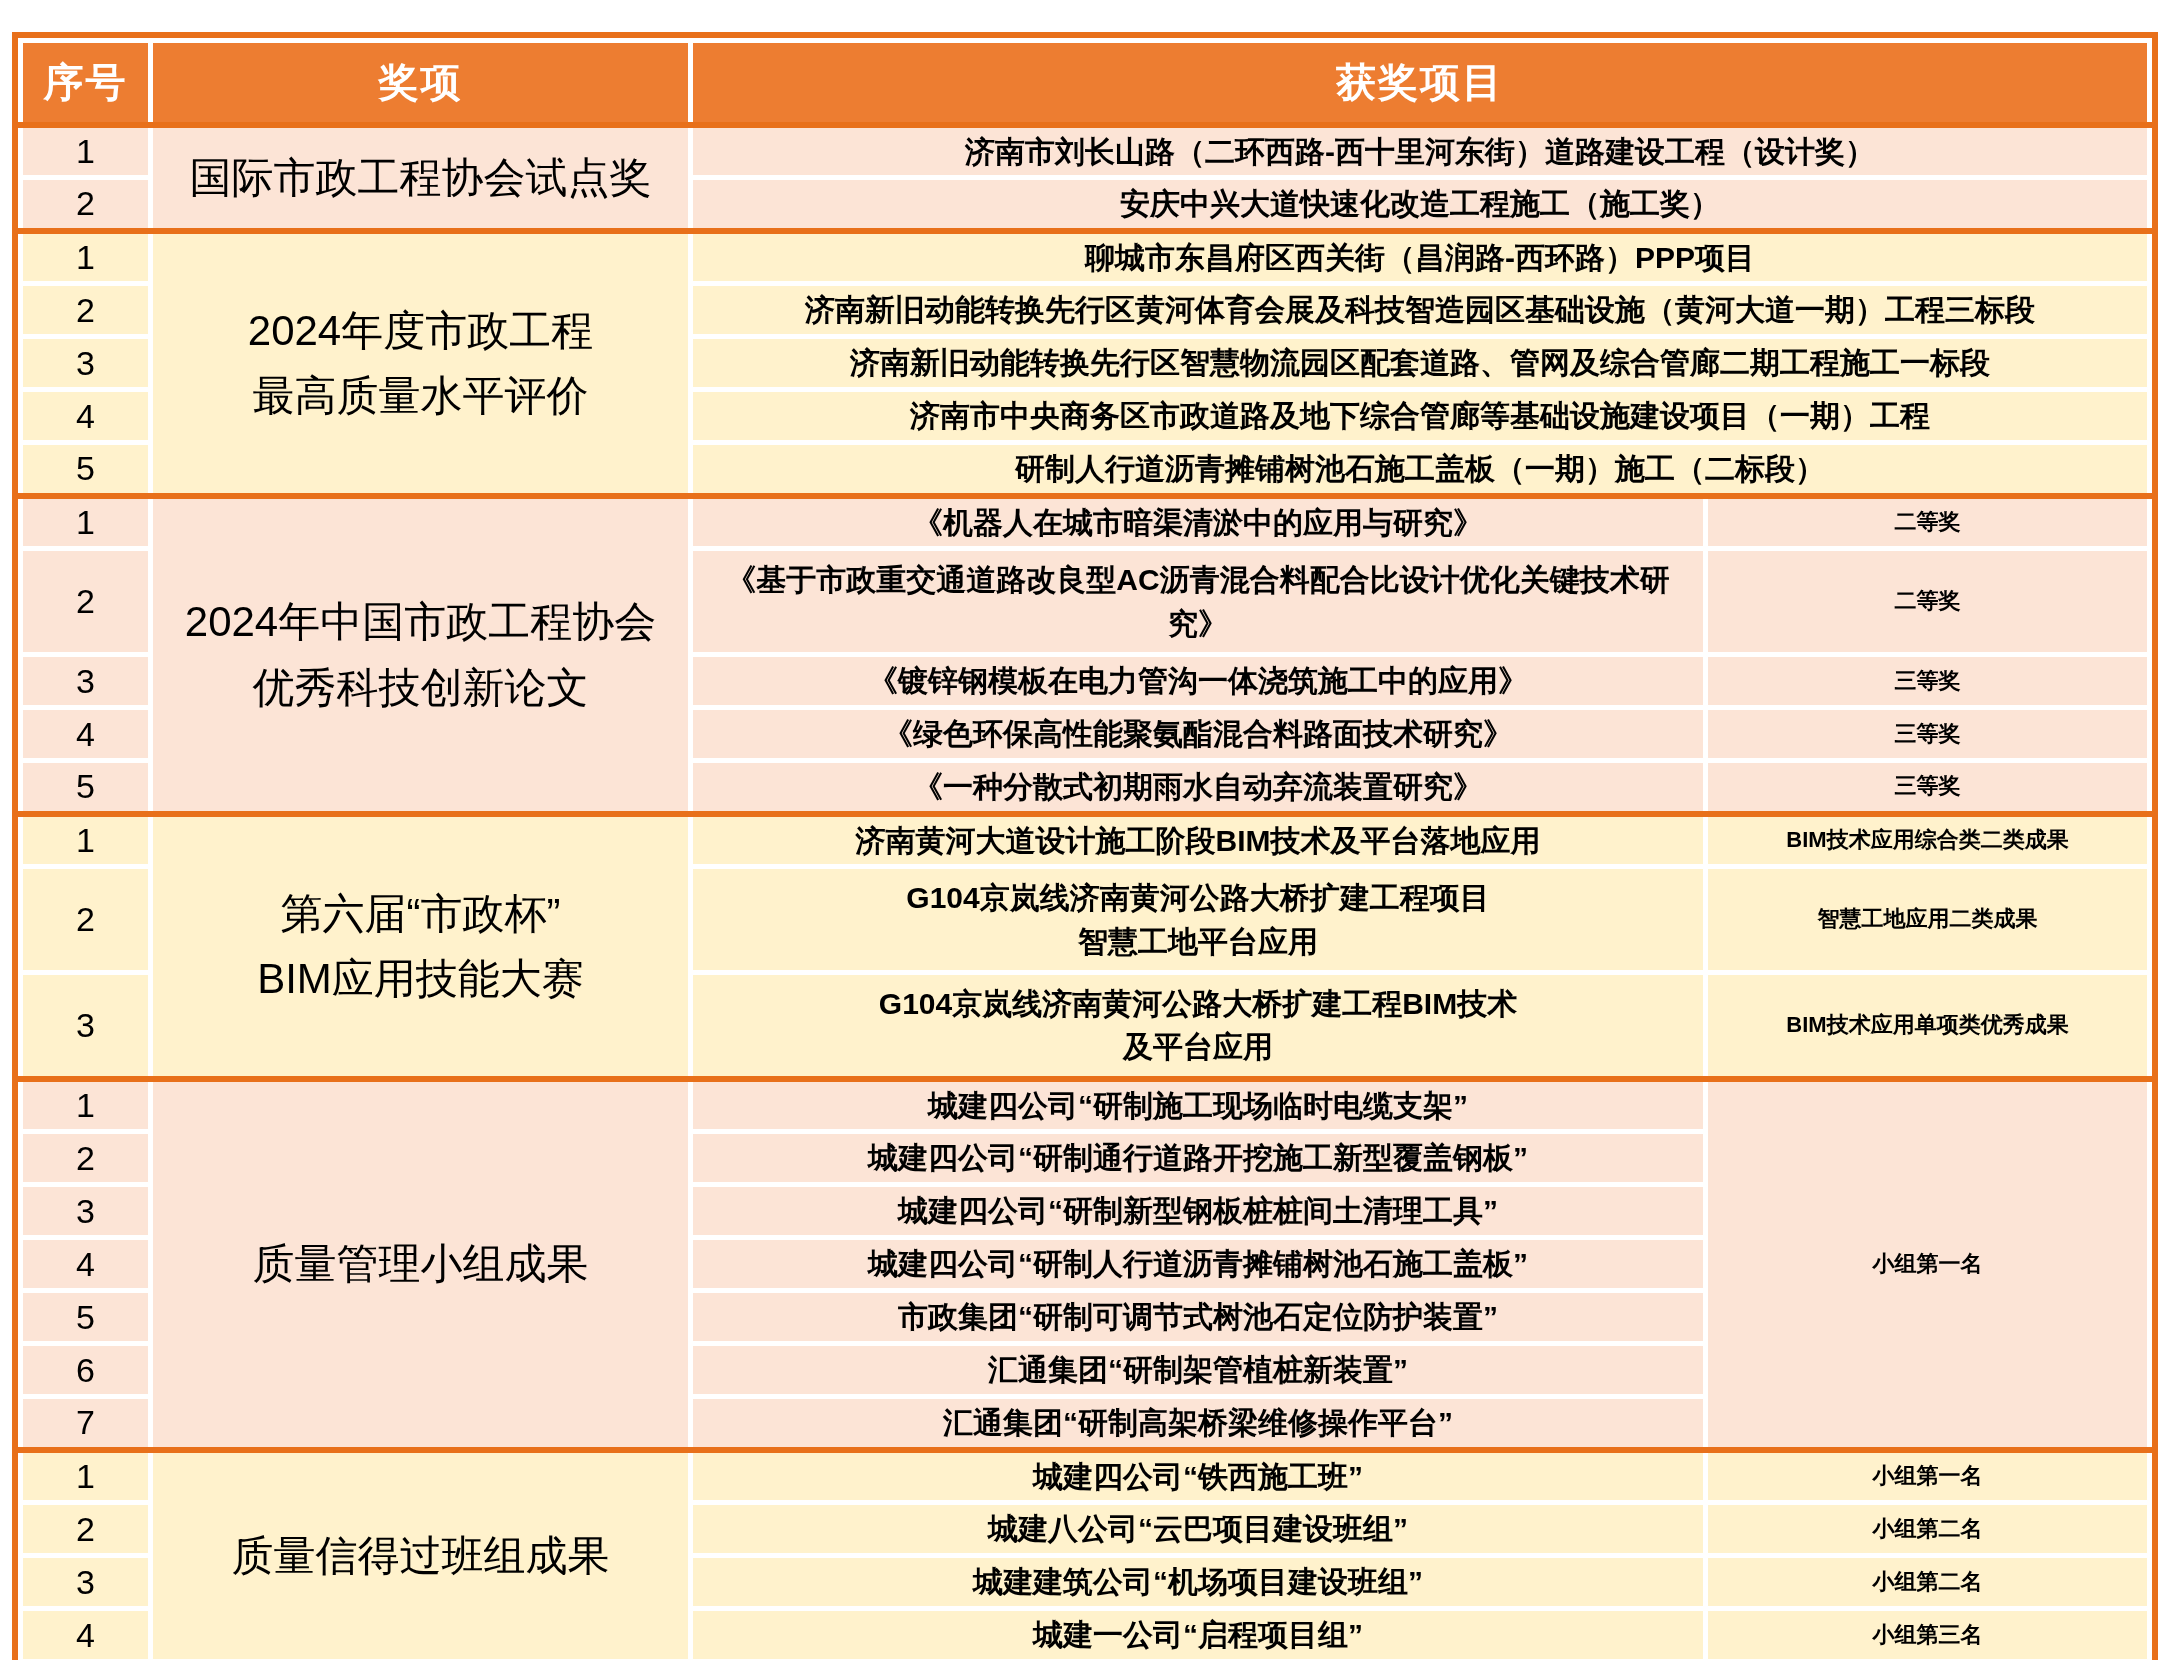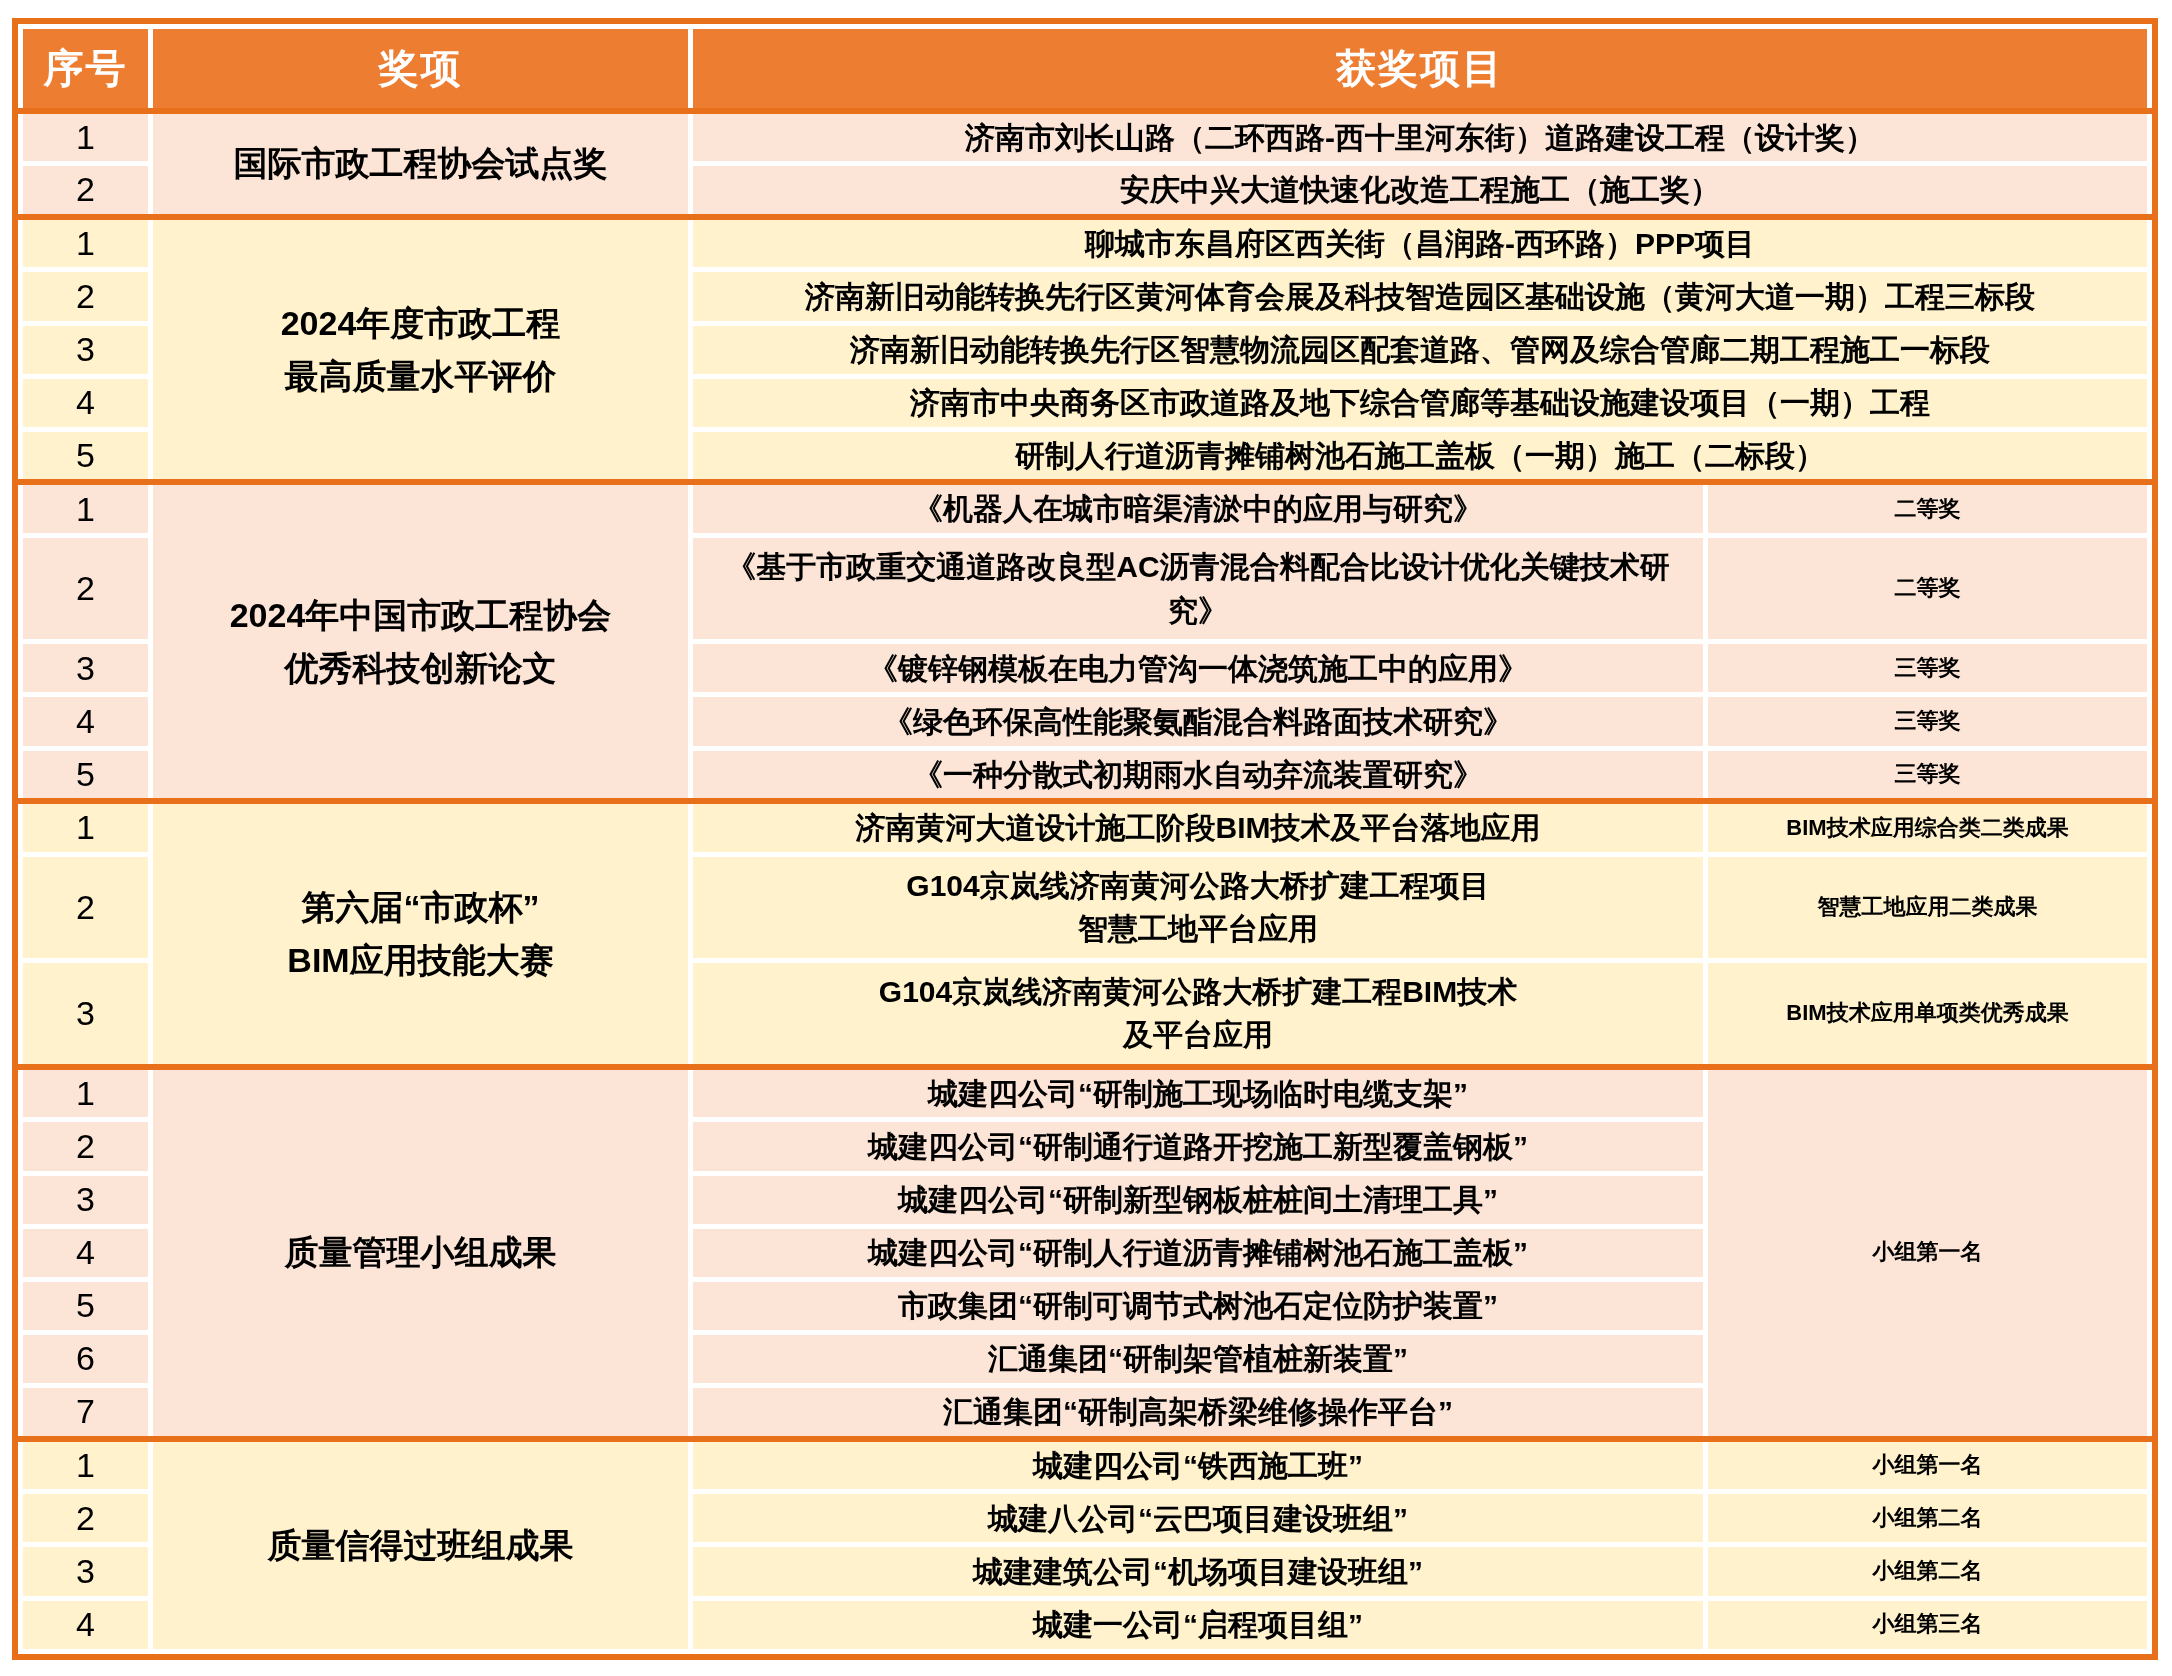--- a/index.html
+++ b/index.html
@@ -10,21 +10,21 @@
     --header-text:#FFFFFF;
     --body-text:#000000;
   }
   *{box-sizing:border-box;}
   html,body{margin:0;padding:0;background:#fff;}
   body{
     width:2172px;height:1676px;
     font-family:"Liberation Sans","DejaVu Sans",sans-serif;
     color:var(--body-text);
   }
-  .page{width:2172px;height:1676px;padding:18px 14px 16px 12px;}
+  .page{width:2172px;height:1676px;padding:32px 14px 16px 12px;}
   .table-wrap{
     width:100%;height:100%;
     border:6px solid var(--divider);
     background:#fff;
   }
   table{border-collapse:collapse;width:100%;height:100%;table-layout:fixed;}
   th,td{
     border:5px solid #fff;
     text-align:center;vertical-align:middle;
     padding:2px 10px;
@@ -36,21 +36,21 @@
     color:var(--header-text);
     font-size:40px;font-weight:700;
     letter-spacing:2px;
   }
   tr.r53{height:53px;}
   tr.r106{height:106px;}
   tr.sec-top>th, tr.sec-top>td{border-top:6px solid var(--divider);}
   .theme-peach>td{background:var(--section-peach);}
   .theme-yellow>td{background:var(--section-yellow);}
   .cell-number{font-size:34px;font-weight:400;}
-  .cell-award{font-size:34px;font-weight:700;line-height:1.55;}
+  .cell-award{font-size:42px;font-weight:400;line-height:1.55;}
   .cell-project{font-size:30px;font-weight:700;line-height:1.45;}
   .cell-result{font-size:22px;font-weight:600;line-height:1.4;}
 </style>
 </head>
 <body>
 
 <div class="page">
   <div class="table-wrap">
     <table>
       <colgroup>

